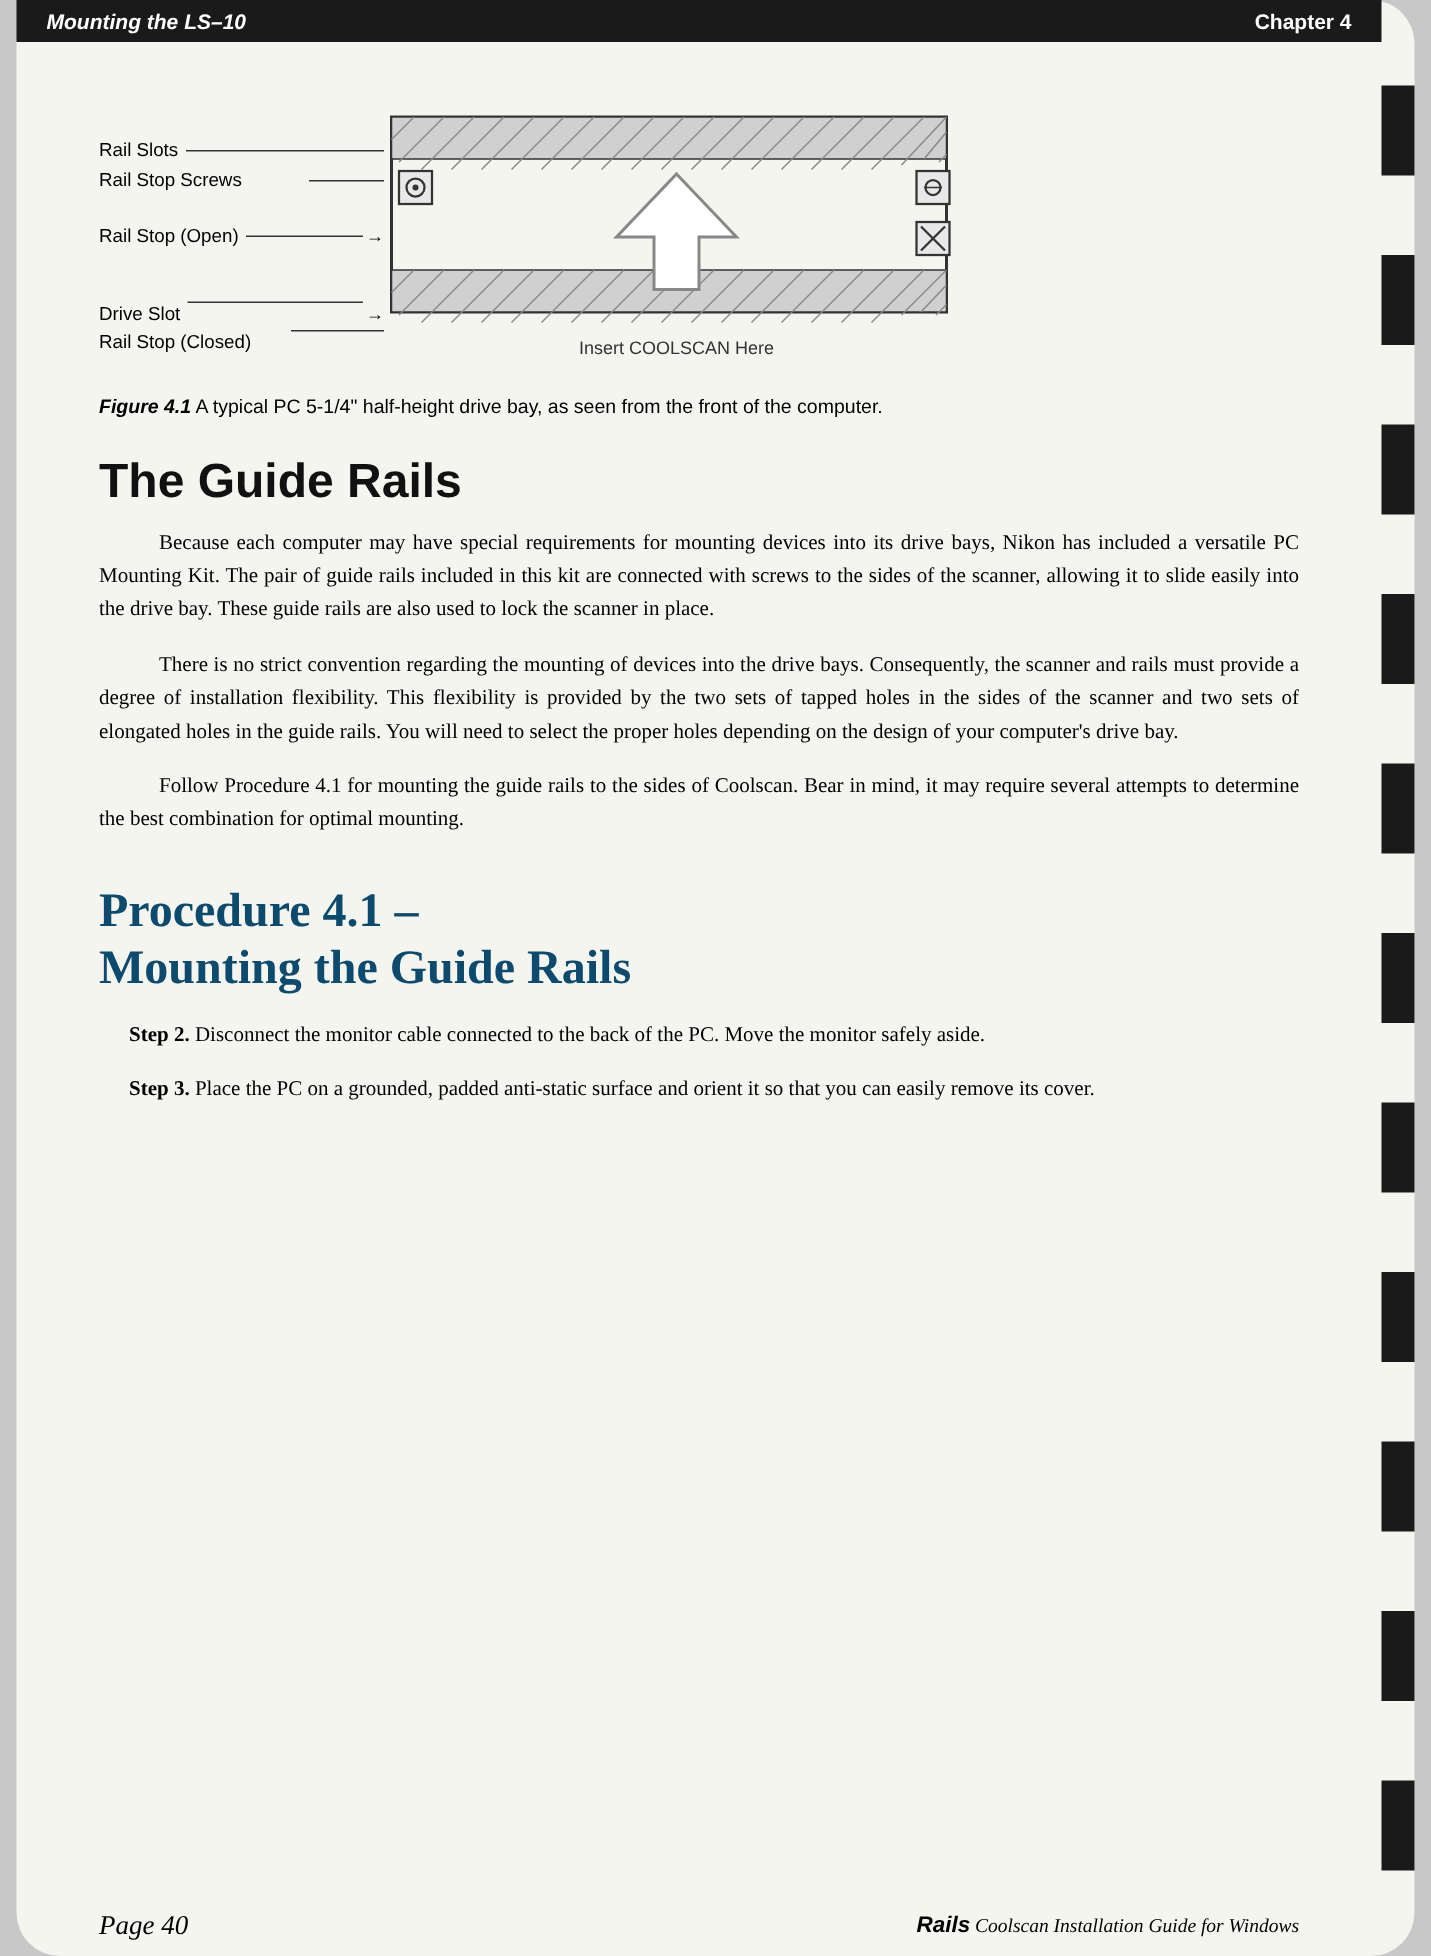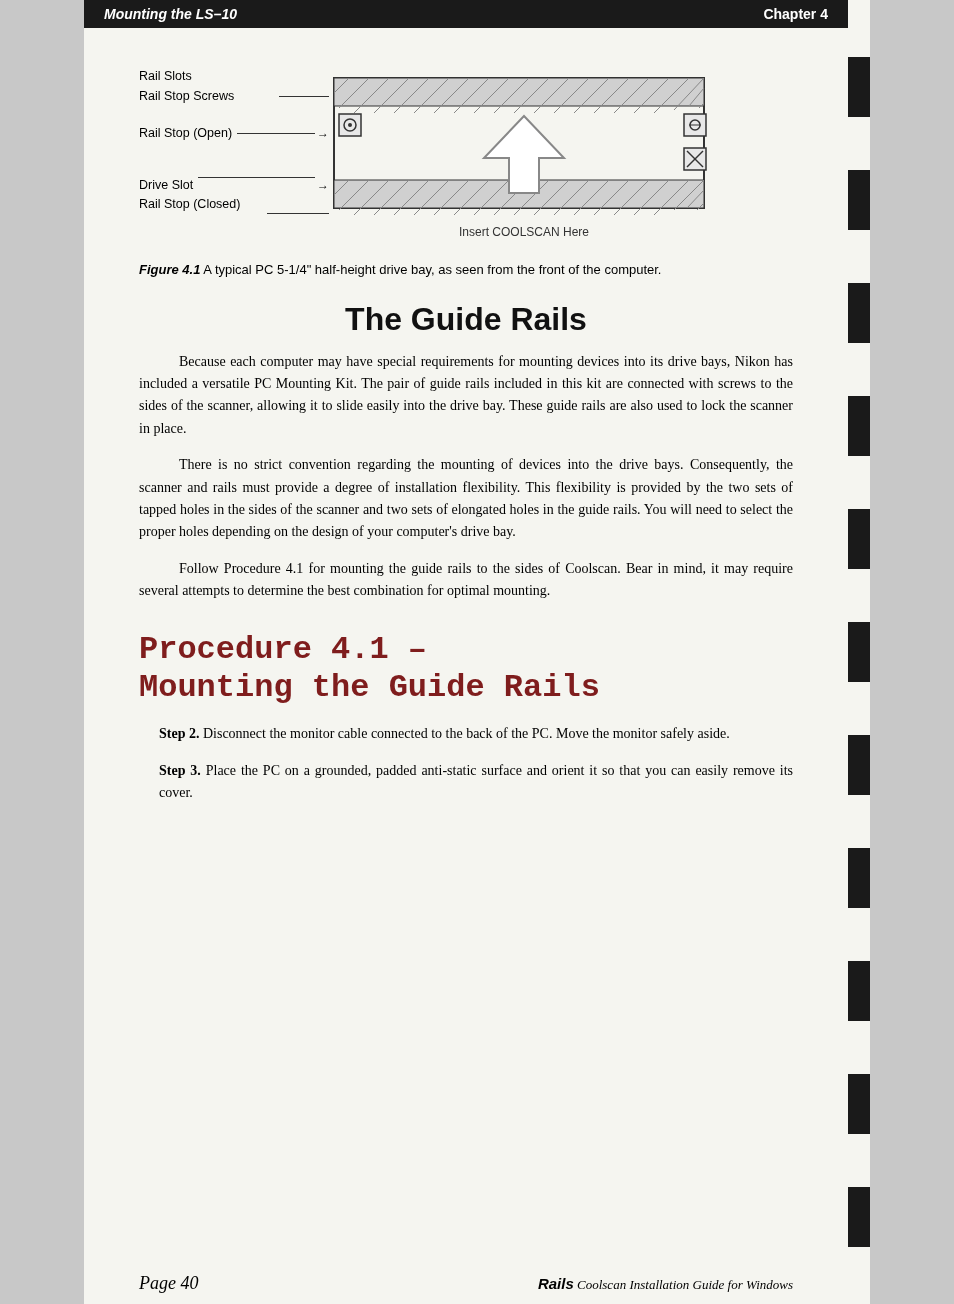--- a/index.html
+++ b/index.html
@@ -7,25 +7,26 @@
     body {
       background: #c8c8c8;
       display: flex;
       justify-content: center;
       align-items: flex-start;
       min-height: 100vh;
       font-family: 'Times New Roman', Times, serif;
     }
 
     .page-container {
-      width: 786px;
+      width: 932px;
       min-height: 1304px;
       background: #f5f5f0;
       position: relative;
       display: flex;
+      border-radius: 29px;
     }
 
     
     .right-tabs {
       position: absolute;
       right: 0;
       top: 0;
       width: 22px;
       height: 100%;
       display: flex;
@@ -119,30 +120,29 @@
     }
 
     
     .section-title {
       font-family: Arial, Helvetica, sans-serif;
       font-weight: 900;
       font-size: 32px;
       margin: 22px 0 14px 0;
       line-height: 1.1;
       color: #111;
-      text-align: center;
     }
 
     .section-title-large {
-      font-family: Liberation Mono, monospace;
+      font-family: Liberation Serif, serif;
       font-weight: 900;
       font-size: 32px;
       margin: 28px 0 16px 0;
       line-height: 1.2;
-      color: #7f1d1d;
+      color: #0c4a6e;
     }
 
     
     .body-para {
       font-size: 14px;
       font-family: 'Times New Roman', Times, serif;
       line-height: 1.6;
       text-align: justify;
       margin-bottom: 14px;
       text-indent: 40px;
@@ -216,21 +216,21 @@
       <span class="header-right">Chapter 4</span>
     </div>
 
     <div class="main-content">
 
       <div class="figure-area">
         <div class="diagram-container">
 
           <div class="diagram-labels">
 
-            <div style="display:flex; align-items:flex-start; margin-bottom:2px; margin-top:0;flex-direction:column;">
+            <div style="display:flex; align-items:center; margin-bottom:2px; margin-top:24px;">
               <span class="label-text">Rail Slots</span>
               <div style="flex:1; height:1px; background:#333; margin-left:5px;"></div>
             </div>
 
             <div style="display:flex; align-items:center; margin-bottom:2px;gap:40px;">
               <span class="label-text">Rail Stop Screws</span>
               <div style="flex:1; height:1px; background:#333; margin-left:5px;"></div>
             </div>
 
             <div style="height: 18px;"></div>
@@ -242,21 +242,21 @@
             </div>
 
             <div style="height: 20px;"></div>
 
             <div style="display:flex; margin-bottom:2px;">
               <span class="label-text">Drive Slot</span>
               <div style="flex:1; height:1px; background:#333; margin-left:5px;"></div>
               <span style="font-size:12px; margin-left:2px;">→</span>
             </div>
 
-            <div style="display:flex; align-items:flex-end; margin-bottom:2px;gap:22px;">
+            <div style="display:flex; align-items:flex-start; margin-bottom:2px;gap:22px;">
               <span class="label-text">Rail Stop (Closed)</span>
               <div style="flex:1; height:1px; background:#333; margin-left:5px;"></div>
             </div>
           </div>
 
           <div class="diagram-svg-wrapper">
             <svg width="390" height="190" viewBox="0 0 390 190" xmlns="http://www.w3.org/2000/svg">
 
               <rect x="5" y="20" width="370" height="130" fill="none" stroke="#333" stroke-width="2"></rect>
 

